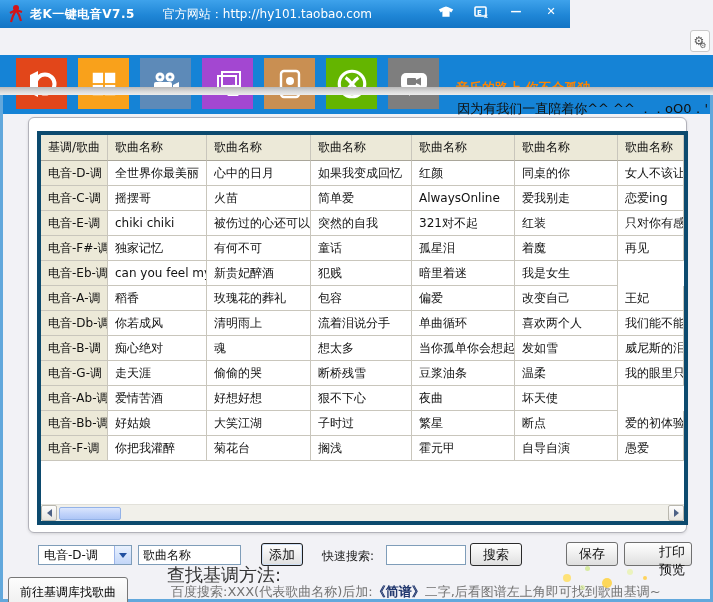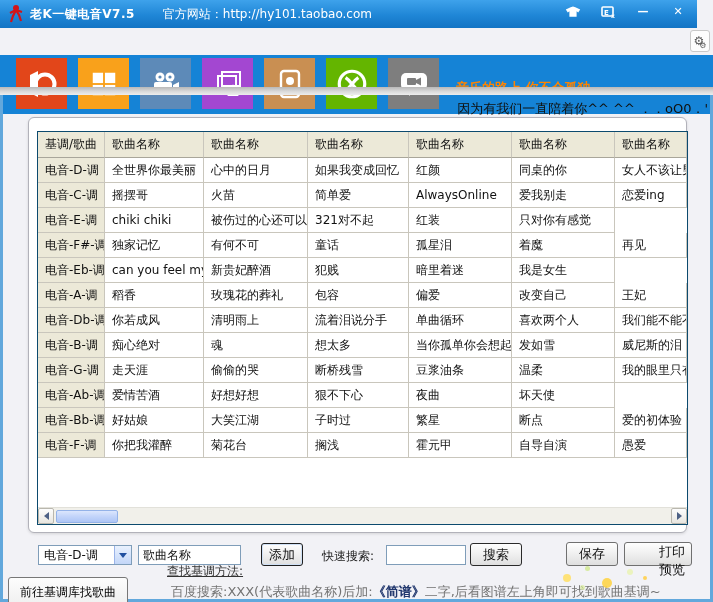--- a/index.html
+++ b/index.html
@@ -1,20 +1,20 @@
 <!DOCTYPE html>
 <html><head>
 <meta charset="utf-8">
 <style>
   html,body{margin:0;padding:0;background:#888;}
   *{box-sizing:border-box;font-family:"DejaVu Sans","Liberation Sans",sans-serif;}
   #window{position:relative;width:713px;height:602px;background:#f2f2f6;overflow:hidden;margin:0 auto;}
 
   
-  .titlebar{position:absolute;left:0;top:0;width:697px;height:28px;
+  .titlebar{position:absolute;left:0;top:0;width:570px;height:28px;
     background:linear-gradient(#3ea2eb,#1f86d6 55%,#1374c4);display:flex;align-items:center;}
   .app-logo{width:16px;height:20px;margin:0 6px 0 8px;}
   .title-text{color:#fff;font-size:12px;font-weight:bold;letter-spacing:.5px;}
   .site-text{color:#fff;font-size:12px;margin-left:28px;}
   .win-controls{position:absolute;right:8px;top:4px;display:flex;gap:13px;align-items:center;}
   .win-btn{width:22px;height:16px;color:#fff;font-size:11px;font-weight:bold;text-align:center;line-height:16px;cursor:pointer;}
   .win-btn svg{vertical-align:middle;}
 
   
   .toolbar{position:absolute;left:0;top:28px;width:713px;height:59px;background:#1583d6;margin-top:27px;}
@@ -35,21 +35,21 @@
   
   .edge{position:absolute;background:#62a8dc;}
   .edge-l{left:0;top:95px;width:3px;height:507px;}
   .edge-r{right:0;top:95px;width:3px;height:507px;}
   .edge-b{left:0;top:599px;width:713px;height:3px;}
 
   
   .panel{position:absolute;left:28px;top:117px;width:659px;height:416px;background:#fff;
     border:1px solid #b2b2ba;border-radius:6px;box-shadow:0 1px 3px rgba(0,0,0,.12);}
   .grid{position:absolute;left:8px;top:13px;width:651px;height:394px;
-    border:1px solid #0c4a6e;background:#fff;display:flex;flex-direction:column;overflow:hidden;}
+    border:4px solid #0c4a6e;background:#fff;display:flex;flex-direction:column;overflow:hidden;}
   .grow{display:grid;grid-template-columns:67px 99px 104px 101px 103px 103px 1fr;height:25px;flex:0 0 25px;}
   .grow.head{height:26px;flex:0 0 26px;}
   .c{font-size:12px;color:#111;line-height:24px;padding-left:7px;white-space:nowrap;overflow:hidden;
     border-right:1px solid #c9c6bc;border-bottom:1px solid #c9c6bc;background:#fff;}
   .head .c{background:#ece9d8;border-bottom:1px solid #a9a69a;font-weight:normal;}
   .c.k{background:#ece9d8;}
   .grid-filler{flex:1;background:#fff;}
   
   .hscroll{flex:0 0 16px;background:#f1f0ea;display:flex;align-items:center;position:relative;border-top:1px solid #e2e1da;}
   .sbtn{width:16px;height:16px;background:linear-gradient(#fdfdfd,#e8e6e0);border:1px solid #b9b7ae;
@@ -76,21 +76,21 @@
   .btn{position:absolute;font-size:13px;color:#111;cursor:pointer;
     background:linear-gradient(#fefefe,#f1f1f1 45%,#dfdfdf);border:1px solid #707070;border-radius:3px;padding:0;}
   .btn-add{left:261px;top:543px;width:42px;height:23px;border:1px solid #1f1f1f;box-shadow:0 0 0 1px #cfe0f5 inset;}
   .btn-search{left:470px;top:543px;width:52px;height:23px;border:1px solid #2a2a2a;}
   .btn-save{left:566px;top:542px;width:52px;height:24px;}
   .btn-print{left:624px;top:542px;width:68px;height:24px;padding-left:28px;}
   .btn-goto{left:8px;top:577px;width:120px;height:30px;position:absolute;font-size:12px;
     background:linear-gradient(#fdfdfd,#efefef);border:1px solid #777;border-radius:3px;cursor:pointer;}
 
   
-  .method-title{position:absolute;left:167px;top:563px;font-size:12px;color:#333;text-decoration:underline;}
+  .method-title{position:absolute;left:167px;top:563px;font-size:18px;color:#333;}
   .method-line{position:absolute;left:171px;top:583px;font-size:13px;white-space:nowrap;}
   .method-line .o{color:#737373;}
   .method-line .b{color:#22386e;font-weight:bold;}
   .spark{position:absolute;border-radius:50%;}
   .sp1{left:563px;top:574px;width:8px;height:8px;background:#ffe06a;opacity:.9;}
   .sp2{left:585px;top:566px;width:5px;height:5px;background:#cfe98c;opacity:.8;}
   .sp3{left:602px;top:578px;width:10px;height:10px;background:#ffd23e;opacity:.85;}
   .sp4{left:627px;top:569px;width:6px;height:6px;background:#e8f3b0;opacity:.8;}
   .sp5{left:643px;top:576px;width:4px;height:4px;background:#ffcf4d;opacity:.9;}
   .sp6{left:580px;top:585px;width:5px;height:5px;background:#d9ec9a;opacity:.7;}
@@ -223,20 +223,21 @@
         <div class="c">火苗</div>
         <div class="c">简单爱</div>
         <div class="c">AlwaysOnline</div>
         <div class="c">爱我别走</div>
         <div class="c">恋爱ing</div>
       </div>
       <div class="grow">
         <div class="c k">电音-E-调</div>
         <div class="c">chiki chiki</div>
         <div class="c">被伤过的心还可以爱</div>
+        <div class="c">突然的自我</div>
         <div class="c">321对不起</div>
         <div class="c">红装</div>
         <div class="c">只对你有感觉</div>
       </div>
       <div class="grow">
         <div class="c k">电音-F#-调</div>
         <div class="c">独家记忆</div>
         <div class="c">有何不可</div>
         <div class="c">童话</div>
         <div class="c">孤星泪</div>

